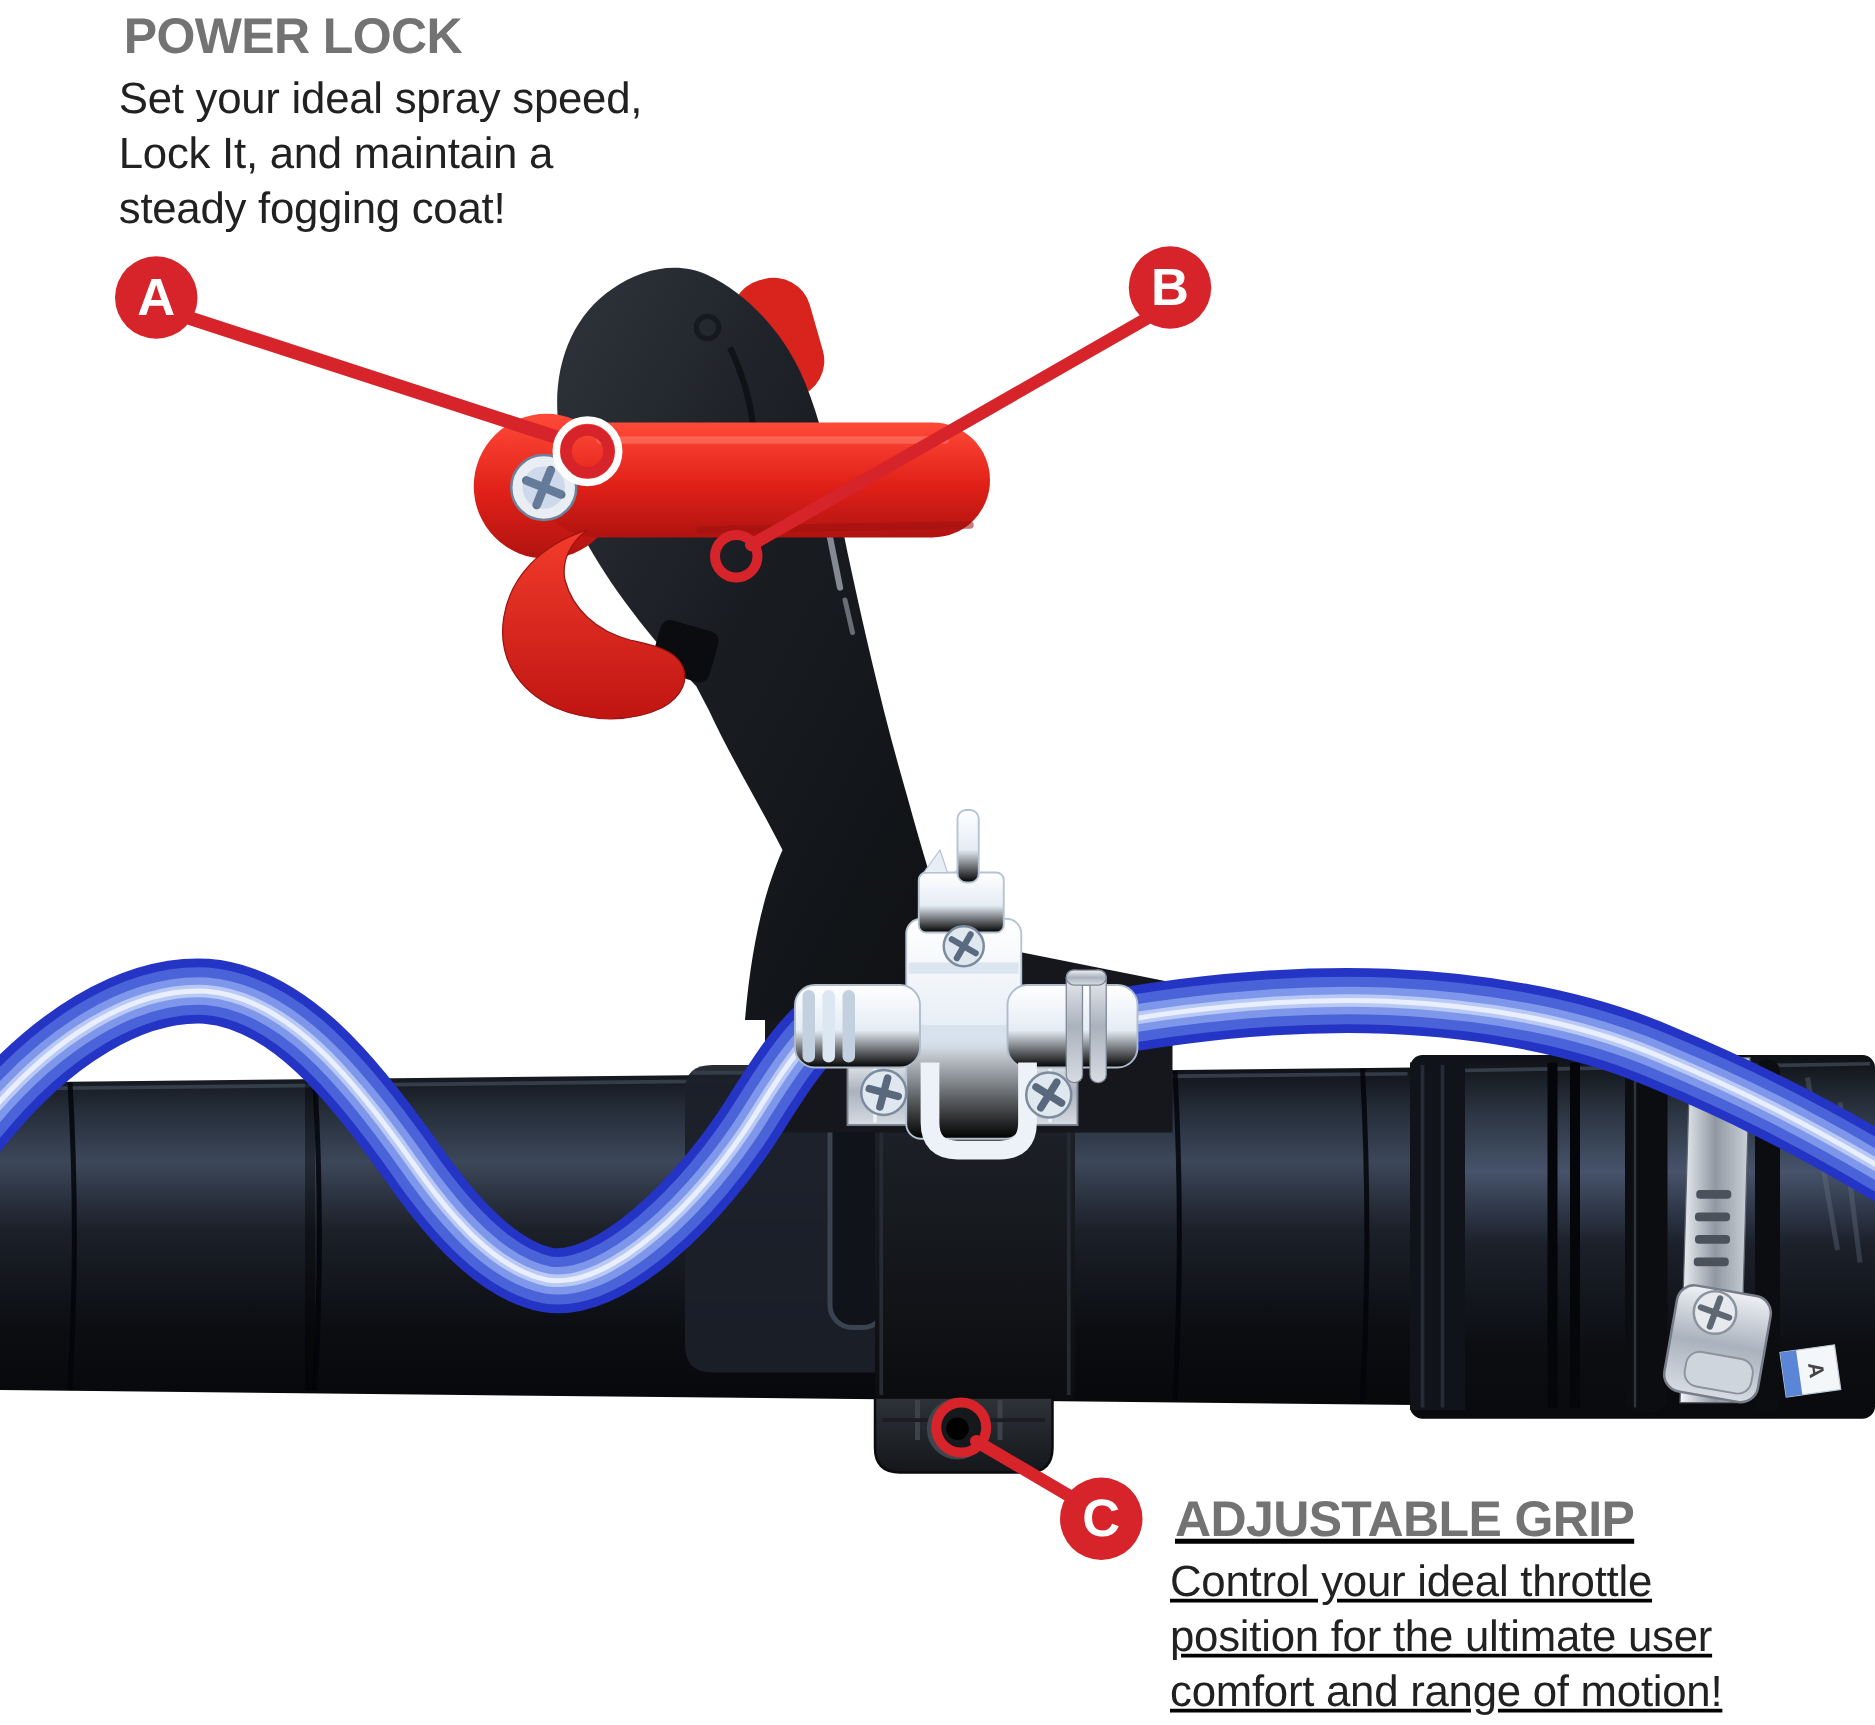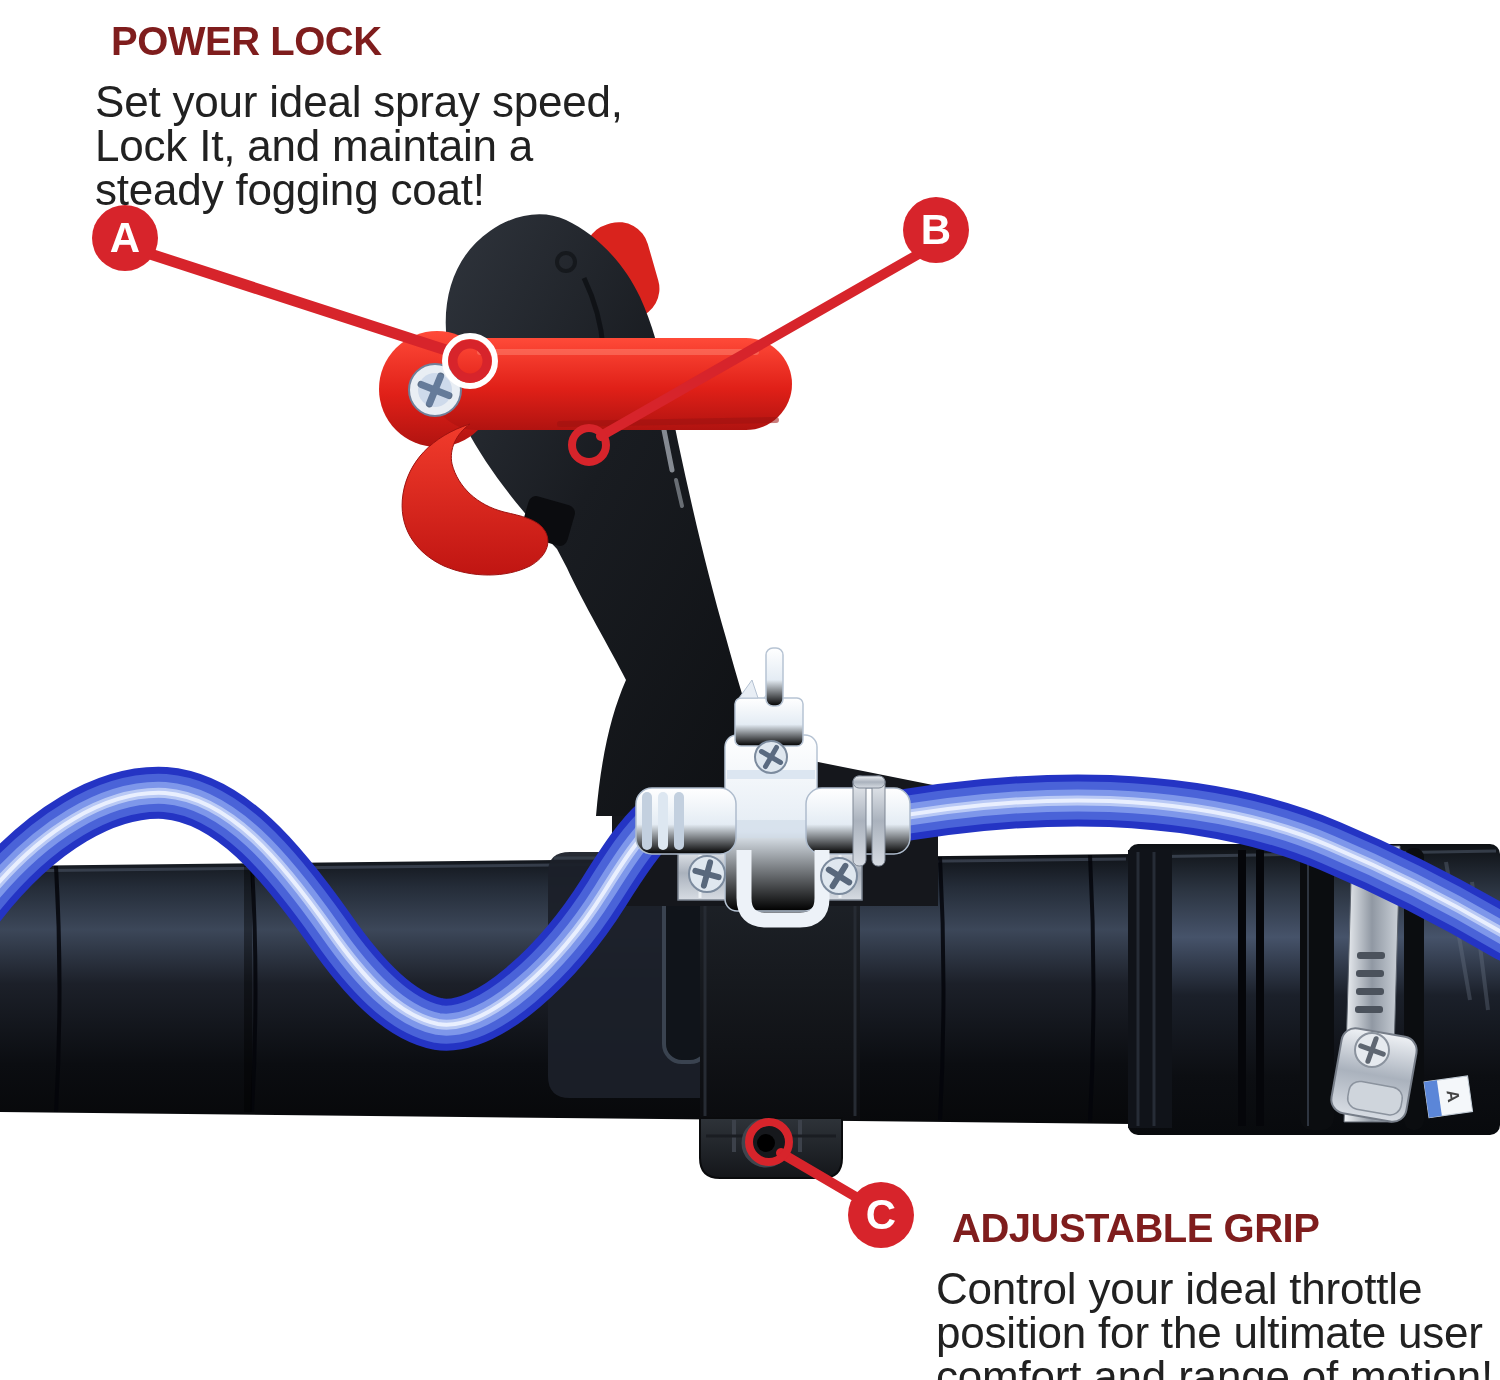--- a/index.html
+++ b/index.html
@@ -3,25 +3,25 @@
 <meta charset="utf-8">
 <style>
   html,body{margin:0;padding:0;background:#ffffff;}
   .stage{
     position:relative;width:1500px;height:1380px;background:#ffffff;
     font-family:"Liberation Sans",sans-serif;overflow:hidden;
   }
   .illustration{position:absolute;left:0;top:0;width:1500px;height:1380px;}
   .callout-text{position:absolute;z-index:5;}
   .callout-text h2{
-    margin:16px;font-size:40px;font-weight:bold;color:#7f1d1d;
+    margin:4px;font-size:40px;font-weight:bold;color:#737373;
     letter-spacing:-0.5px;line-height:46px;
   }
   .callout-text p{
-    margin:5px 0 0 0;font-size:44px;color:#212121;line-height:44px;
+    margin:5px 0 0 0;font-size:35px;color:#212121;line-height:44px;
     letter-spacing:-0.2px;white-space:pre-line;
   }
   .badge{
     position:absolute;z-index:6;width:66px;height:66px;border-radius:50%;
     background:#d7242b;color:#ffffff;font-size:42px;font-weight:bold;
     text-align:center;line-height:66px;
   }
 </style>
 </head>
 <body>
@@ -282,21 +282,21 @@
   </svg>
 
   <div class="callout-text" style="left:95px;top:2px;width:560px;">
     <h2>POWER LOCK</h2>
     <p>Set your ideal spray speed,
 Lock It, and maintain a
 steady fogging coat!</p>
   </div>
 
 
-  <div class="callout-text" style="left:936px;top:1189px;width:560px;">
+  <div class="callout-text" style="left:936px;top:1189px;width:560px;text-decoration:underline;">
     <h2>ADJUSTABLE GRIP</h2>
     <p>Control your ideal throttle
 position for the ultimate user
 comfort and range of motion!</p>
   </div>
 
   <div class="badge" style="left:92px;top:205px;">A</div>
   <div class="badge" style="left:903px;top:197px;">B</div>
   <div class="badge" style="left:848px;top:1182px;">C</div>
 

